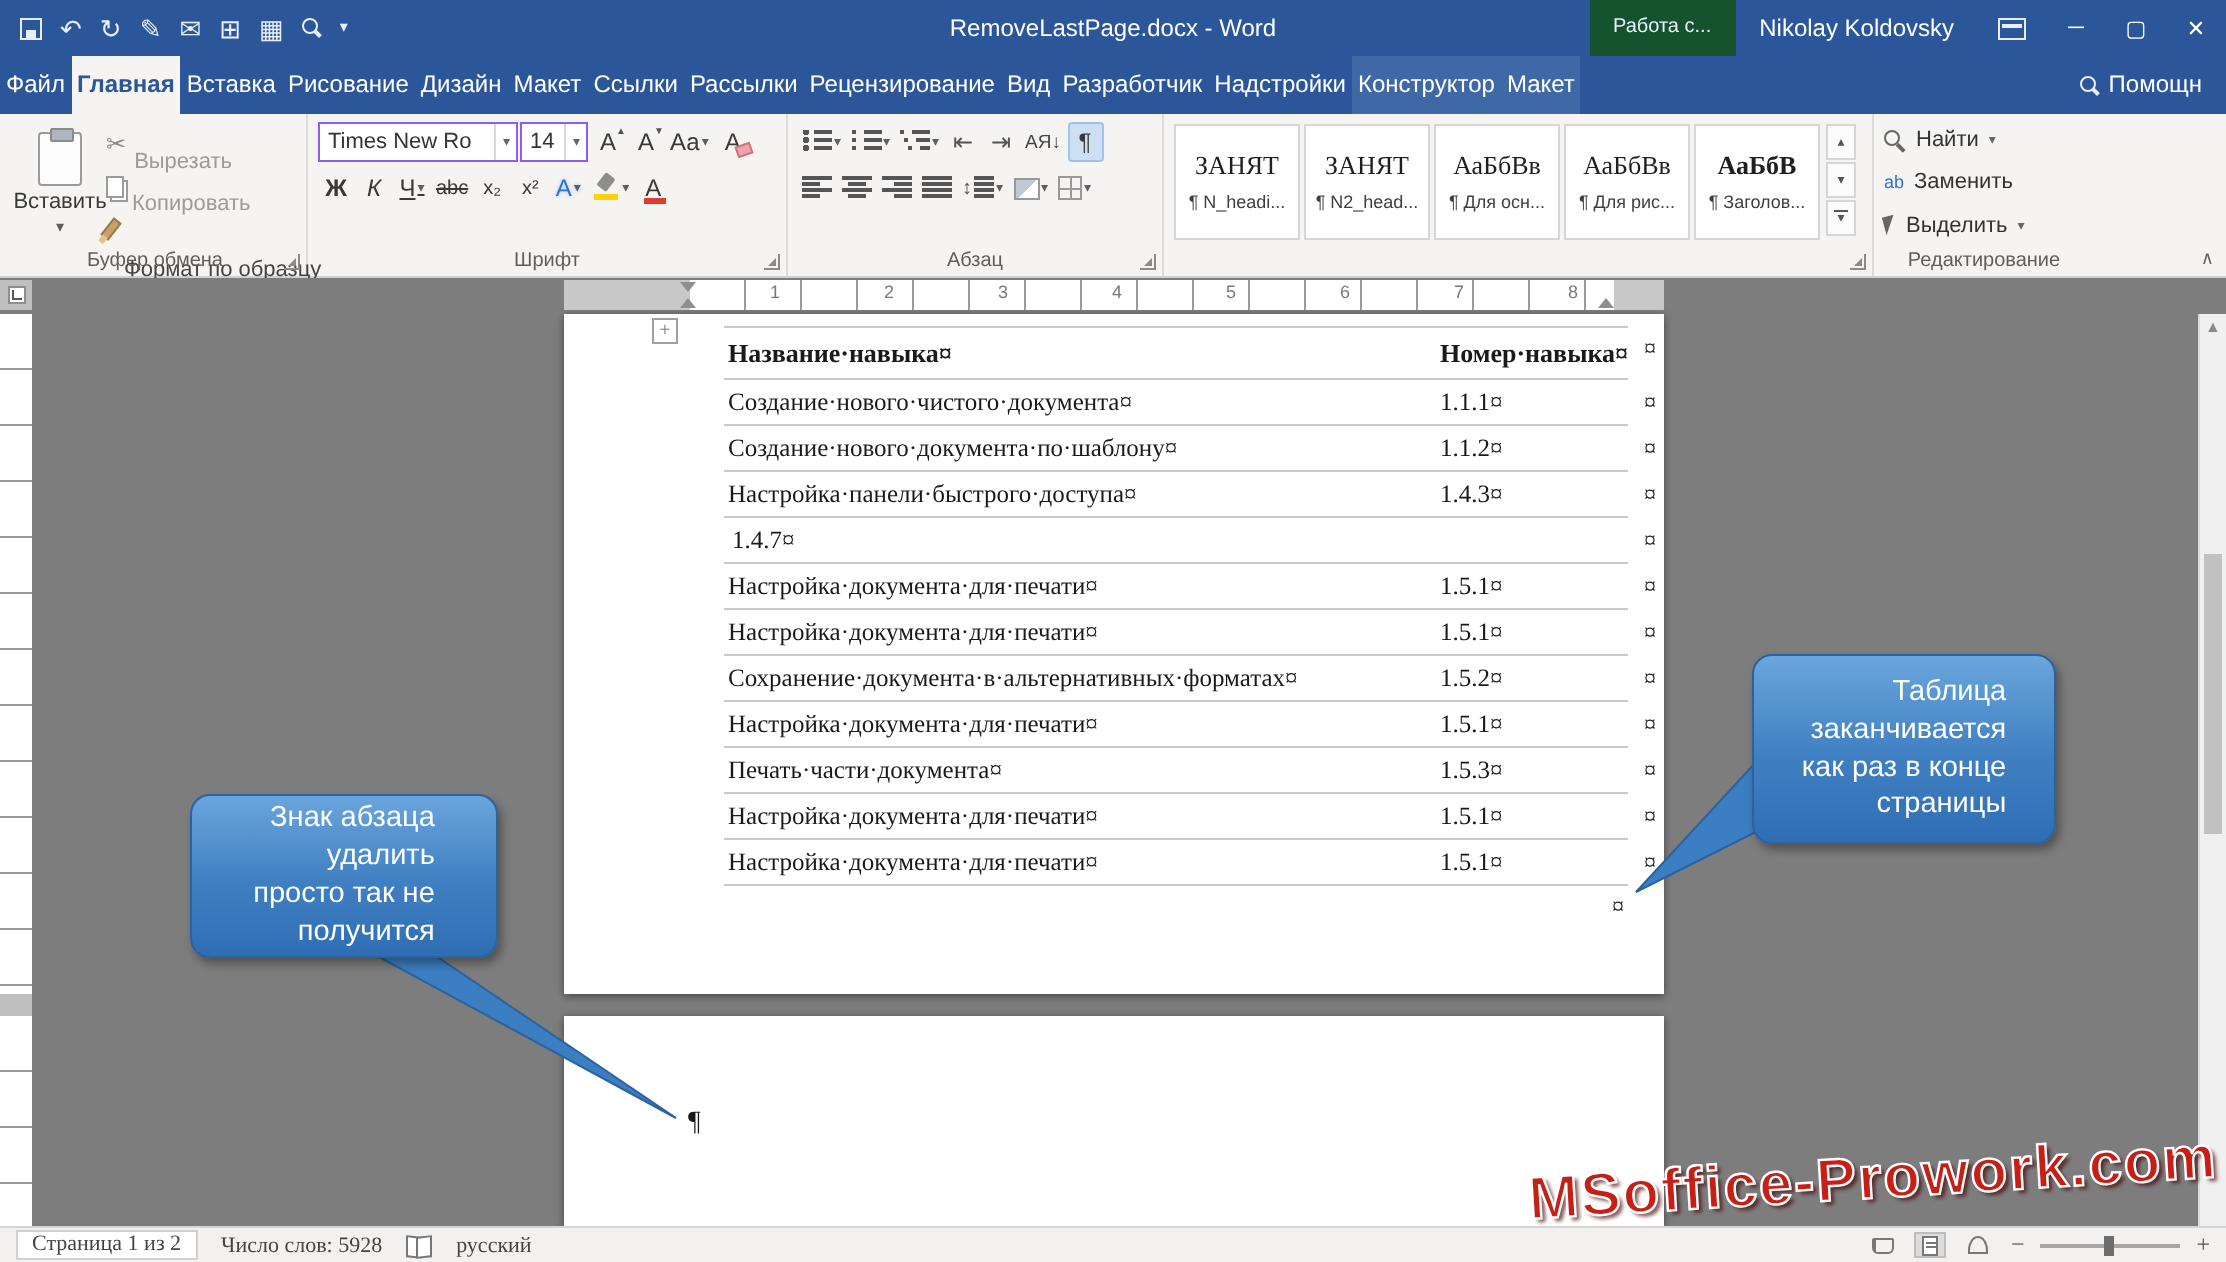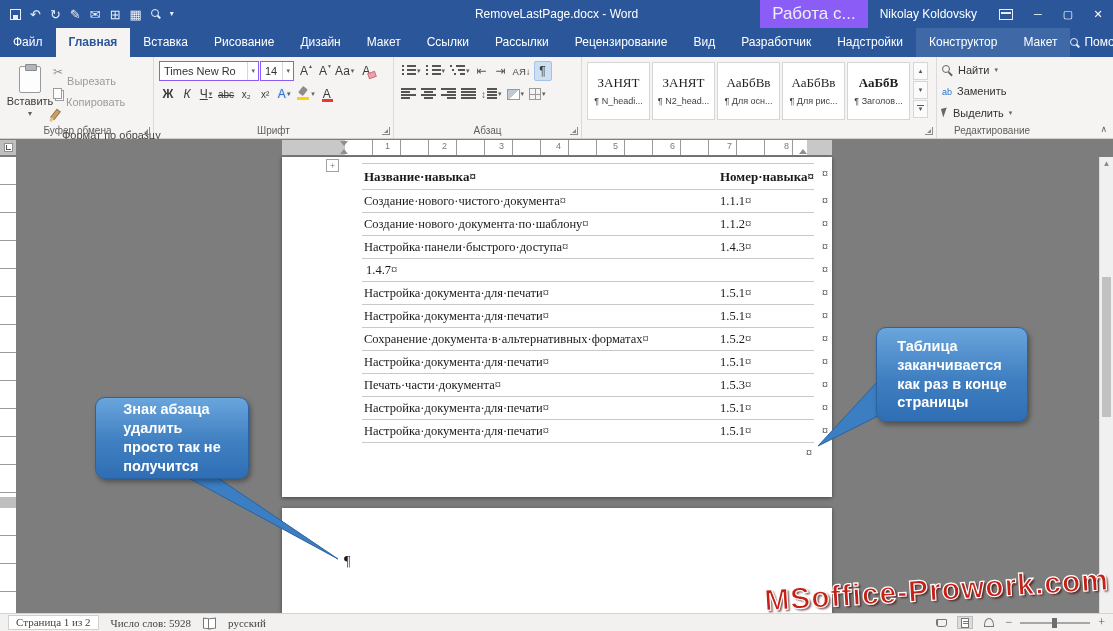--- a/index.html
+++ b/index.html
@@ -11,29 +11,29 @@
   .titlebar { height:28px; background:#2b579a; color:#fff; display:flex; align-items:center; position:relative; flex:0 0 auto; }
   .qat { display:flex; align-items:center; gap:9px; padding-left:10px; z-index:2; }
   .qicon { font-size:13px; line-height:1; color:#e8eefc; cursor:default; }
   .ico-floppy { width:11px; height:11px; border:1px solid #e8eefc; position:relative; display:inline-block; }
   .ico-floppy::after { content:""; position:absolute; left:2px; bottom:0; width:5px; height:4px; background:#e8eefc; }
   .ico-magnifier-s { width:10px; height:10px; position:relative; display:inline-block; }
   .ico-magnifier-s::before { content:""; position:absolute; width:6px; height:6px; border:1.5px solid #e8eefc; border-radius:50%; left:0; top:0; }
   .ico-magnifier-s::after { content:""; position:absolute; width:4px; height:1.5px; background:#e8eefc; transform:rotate(45deg); left:6px; top:7px; }
   .title-text { position:absolute; left:0; right:0; top:0; height:28px; line-height:28px; text-align:center; font-size:12px; color:#fff; pointer-events:none; }
   .tb-right { margin-left:auto; display:flex; align-items:center; height:28px; z-index:2; }
-  .ctx-chip { background:#8b5cf6; height:28px; line-height:28px; padding:0 12px; font-size:17px; color:#e9f0fb; }
+  .ctx-chip { background:#14532d; height:28px; line-height:28px; padding:0 12px; font-size:10px; color:#e9f0fb; }
   .tb-user { height:28px; line-height:28px; padding:0 12px; font-size:12px; }
   .ico-ribbonopts { width:14px; height:11px; border:1px solid #e8eefc; position:relative; display:inline-block; margin:0 10px; }
   .ico-ribbonopts::after { content:""; position:absolute; top:2px; left:1px; right:1px; height:2px; background:#e8eefc; }
   .winbtn { width:30px; height:28px; display:flex; align-items:center; justify-content:center; font-size:11px; color:#fff; }
 
   
   .tabrow { height:29px; background:#2b579a; display:flex; align-items:stretch; color:#fff; font-size:12px; flex:0 0 auto; }
-  .tab { padding:0 13px; line-height:29px; cursor:default; white-space:nowrap; }
+  .tab { padding:0 3px; line-height:29px; cursor:default; white-space:nowrap; }
   .tab.active { background:#f5f4f2; color:#2b579a; font-weight:bold; }
   .tab.ctx { background:#3e68a6; }
   .tabrow-right { margin-left:auto; display:flex; align-items:center; gap:14px; padding-right:12px; }
   .help-tab { display:flex; align-items:center; gap:4px; line-height:29px; }
 
   
   .ribbon { height:82px; background:#f5f4f2; border-bottom:1px solid #d2d0ce; display:flex; padding-left:2px; position:relative; flex:0 0 auto; }
   .rgroup { position:relative; padding:4px 5px 16px 5px; border-right:1px solid #dcdad8; display:flex; }
   .grp-label { position:absolute; bottom:2px; left:0; right:0; text-align:center; font-size:10px; color:#605e5c; }
   .dlg { position:absolute; right:3px; bottom:3px; width:8px; height:8px; border-right:1px solid #8a8a8a; border-bottom:1px solid #8a8a8a; cursor:default; }
@@ -140,21 +140,21 @@
   .trow.thead .tcells { border-top:1px solid #c9c9c9; }
   .c1 { width:354px; font-size:12.5px; padding:4px 2px 3px 2px; }
   .c2 { width:98px; font-size:12.5px; padding:4px 2px 3px 4px; }
   .thead .c1, .thead .c2 { font-weight:bold; font-size:13px; padding-top:5px; padding-bottom:4px; }
   .cend { width:30px; font-size:12px; padding:4px 0 0 8px; }
   .tbl-endmark { position:absolute; left:524px; top:289px; font-size:12px; }
   .pilcrow { position:absolute; left:62px; top:46px; font-size:14px; color:#1a1a1a; }
 
   
   .tails { position:absolute; left:0; top:0; z-index:2; pointer-events:none; }
-  .callout { position:absolute; z-index:3; background:linear-gradient(180deg,#6aa5dc 0%,#3f7fc1 55%,#2f6eb4 100%); border:1px solid #2b62a0; border-radius:10px; color:#fff; display:flex; align-items:center; justify-content:center; text-align:left; font-size:14.5px; line-height:1.3; white-space:pre-line; box-shadow:2px 3px 5px rgba(0,0,0,0.35);font-weight:bold; }
+  .callout { position:absolute; z-index:3; background:linear-gradient(180deg,#6aa5dc 0%,#3f7fc1 55%,#2f6eb4 100%); border:1px solid #2b62a0; border-radius:10px; color:#fff; display:flex; align-items:center; justify-content:center; text-align:right; font-size:14.5px; line-height:1.3; white-space:pre-line; box-shadow:2px 3px 5px rgba(0,0,0,0.35); }
   .callout-left { left:95px; top:258px; width:154px; height:82px; }
   .callout-right { left:876px; top:188px; width:152px; height:95px; }
 
   .watermark { position:absolute; right:4px; top:434px; z-index:6; transform:rotate(-3.5deg); font-size:30px; font-weight:bold; letter-spacing:1px; color:#c51f16; -webkit-text-stroke:1.2px #ffffff; text-shadow:2px 2px 2px rgba(70,0,0,0.65); pointer-events:none; white-space:nowrap; }
 
   .scrollbar { position:absolute; right:0; top:18px; bottom:0; width:14px; background:#f0f0f0; border-left:1px solid #dcdcdc; z-index:5; }
   .scroll-arrow { display:block; text-align:center; font-size:8px; color:#8a8a8a; padding-top:2px; }
   .scroll-thumb { position:absolute; left:2px; right:2px; top:120px; height:140px; background:#c1c1c1; }
 
   

